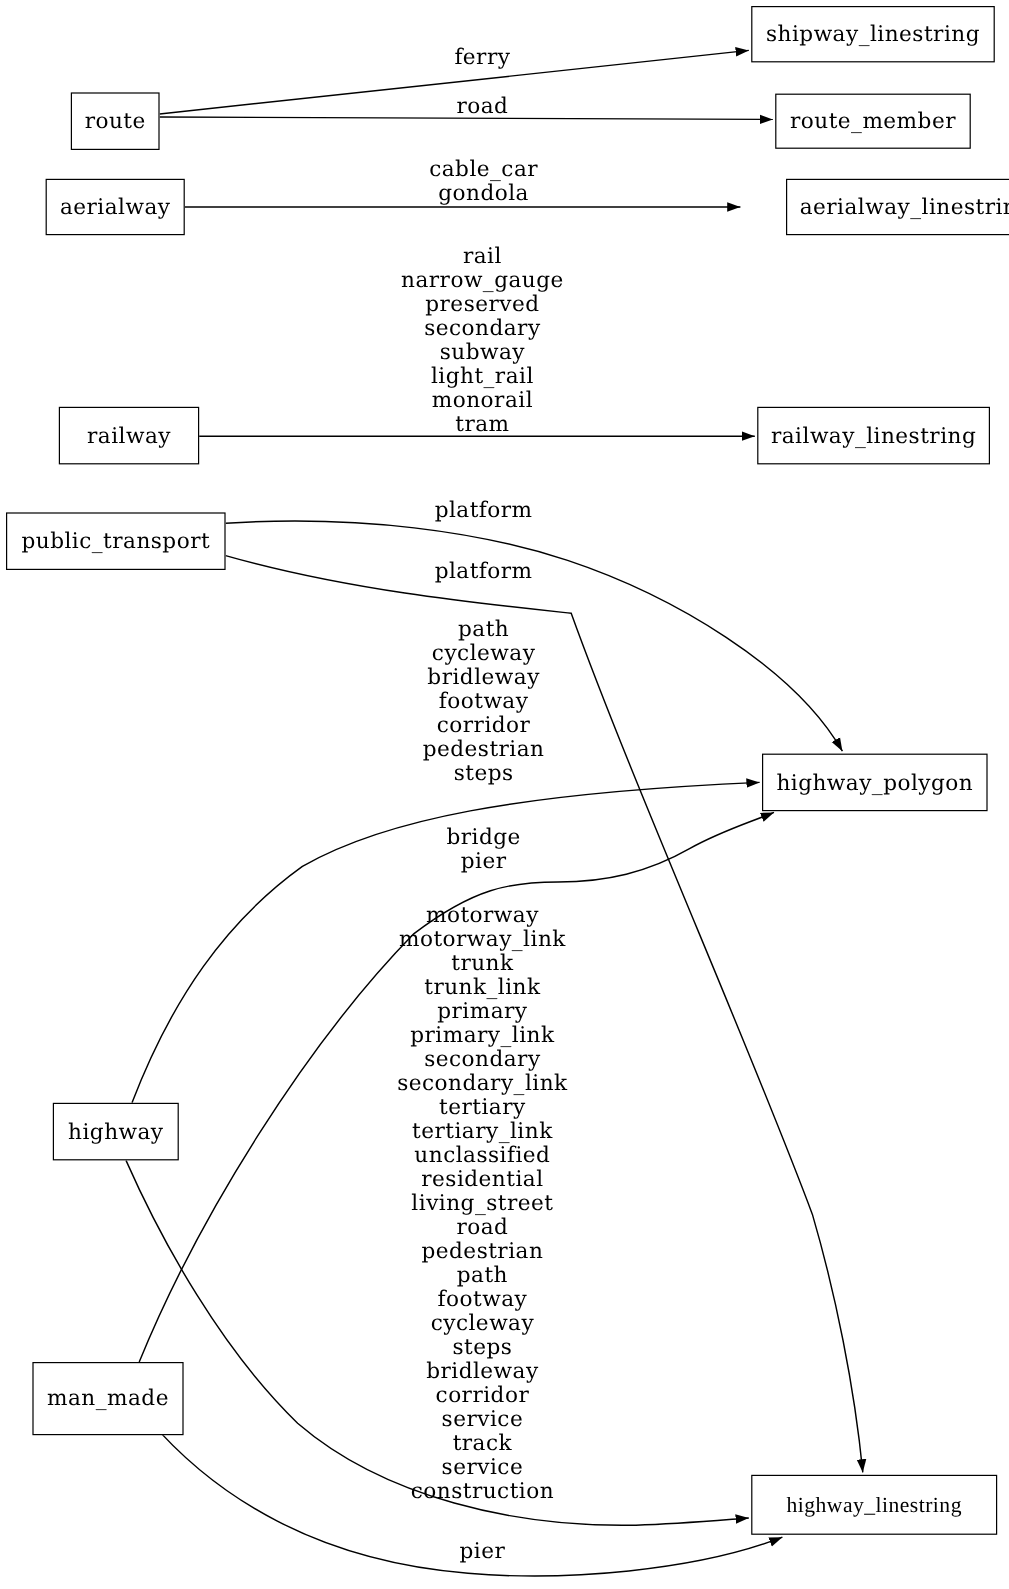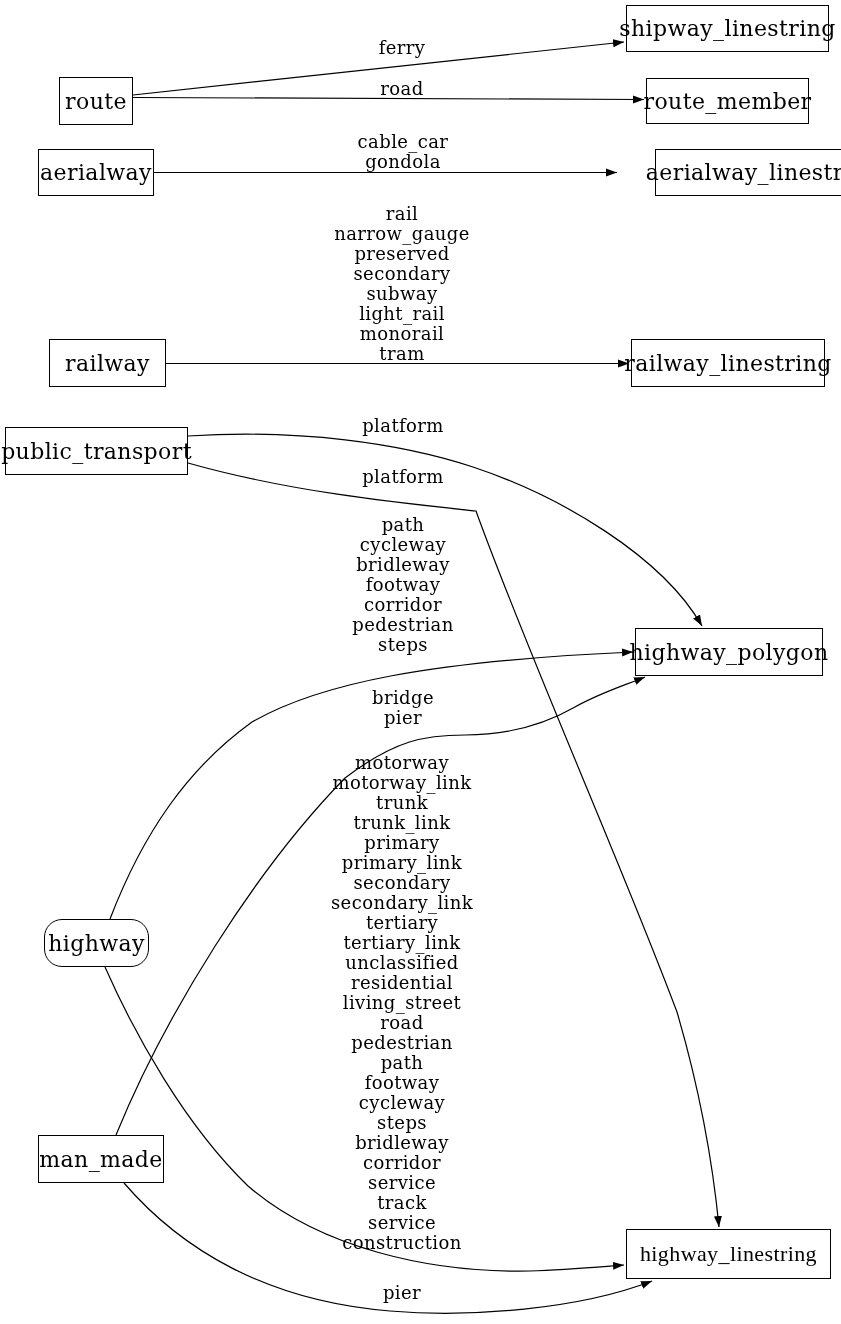--- a/index.html
+++ b/index.html
@@ -29,21 +29,21 @@
     stroke-width: 1.2;
   }
   .node {
     position: absolute;
     box-sizing: border-box;
     border: 1px solid #000000;
     background: #ffffff;
     display: flex;
     align-items: center;
     justify-content: center;
-    font-size: 22px;
+    font-size: 18px;
     letter-spacing: 0.4px;
     white-space: nowrap;
   }
   .elabel {
     position: absolute;
     transform: translateX(-50%);
     text-align: center;
     font-size: 18px;
     letter-spacing: 0.4px;
     line-height: 20px;
@@ -73,22 +73,22 @@
     <path class="edge" d="M 110 919 C 143 833, 188 768, 252 722 C 320 683, 430 661, 633 652" marker-end="url(#arrow)"></path>
     <path class="edge" d="M 116 1135 C 165 1015, 255 870, 345 778 C 395 740, 425 735, 465 735 C 505 735, 540 727, 575 707 C 600 693, 623 686, 645 677" marker-end="url(#arrow)"></path>
     <path class="edge" d="M 105 967 C 135 1035, 185 1125, 248 1186 C 320 1248, 430 1273, 530 1271 C 565 1270, 598 1267, 624 1265" marker-end="url(#arrow)"></path>
     <path class="edge" d="M 124 1183 C 180 1248, 265 1301, 390 1311 C 470 1318, 580 1309, 652 1281" marker-end="url(#arrow)"></path>
   </svg>
 
   <div class="node" style="left:59px; top:77px; width:74px; height:48px;">route</div>
   <div class="node" style="left:38px; top:149px; width:116px; height:47px;">aerialway</div>
   <div class="node" style="left:49px; top:339px; width:117px; height:48px;">railway</div>
   <div class="node" style="left:5px; top:427px; width:183px; height:48px;">public_transport</div>
-  <div class="node" style="left:44px; top:919px; width:105px; height:48px;border-radius:18px;">highway</div>
-  <div class="node" style="left:38px; top:1135px; width:126px; height:48px;">man_made</div>
+  <div class="node" style="left:44px; top:919px; width:105px; height:48px;">highway</div>
+  <div class="node" style="left:27px; top:1135px; width:126px; height:61px;">man_made</div>
 
   <div class="node" style="left:626px; top:5px; width:203px; height:47px;">shipway_linestring</div>
   <div class="node" style="left:646px; top:78px; width:163px; height:46px;">route_member</div>
   <div class="node" style="left:619px; top:149px; width:216px; height:47px;margin-left:36px;">aerialway_linestring</div>
   <div class="node" style="left:635px; top:628px; width:188px; height:48px;">highway_polygon</div>
   <div class="node" style="left:631px; top:339px; width:194px; height:48px;">railway_linestring</div>
   <div class="node" style="left:626px; top:1229px; width:205px; height:50px;font-family:Liberation Serif, serif;">highway_linestring</div>
 
   <div class="elabel" style="left:402px; top:38px;text-align:center;">
       <div>ferry</div>

